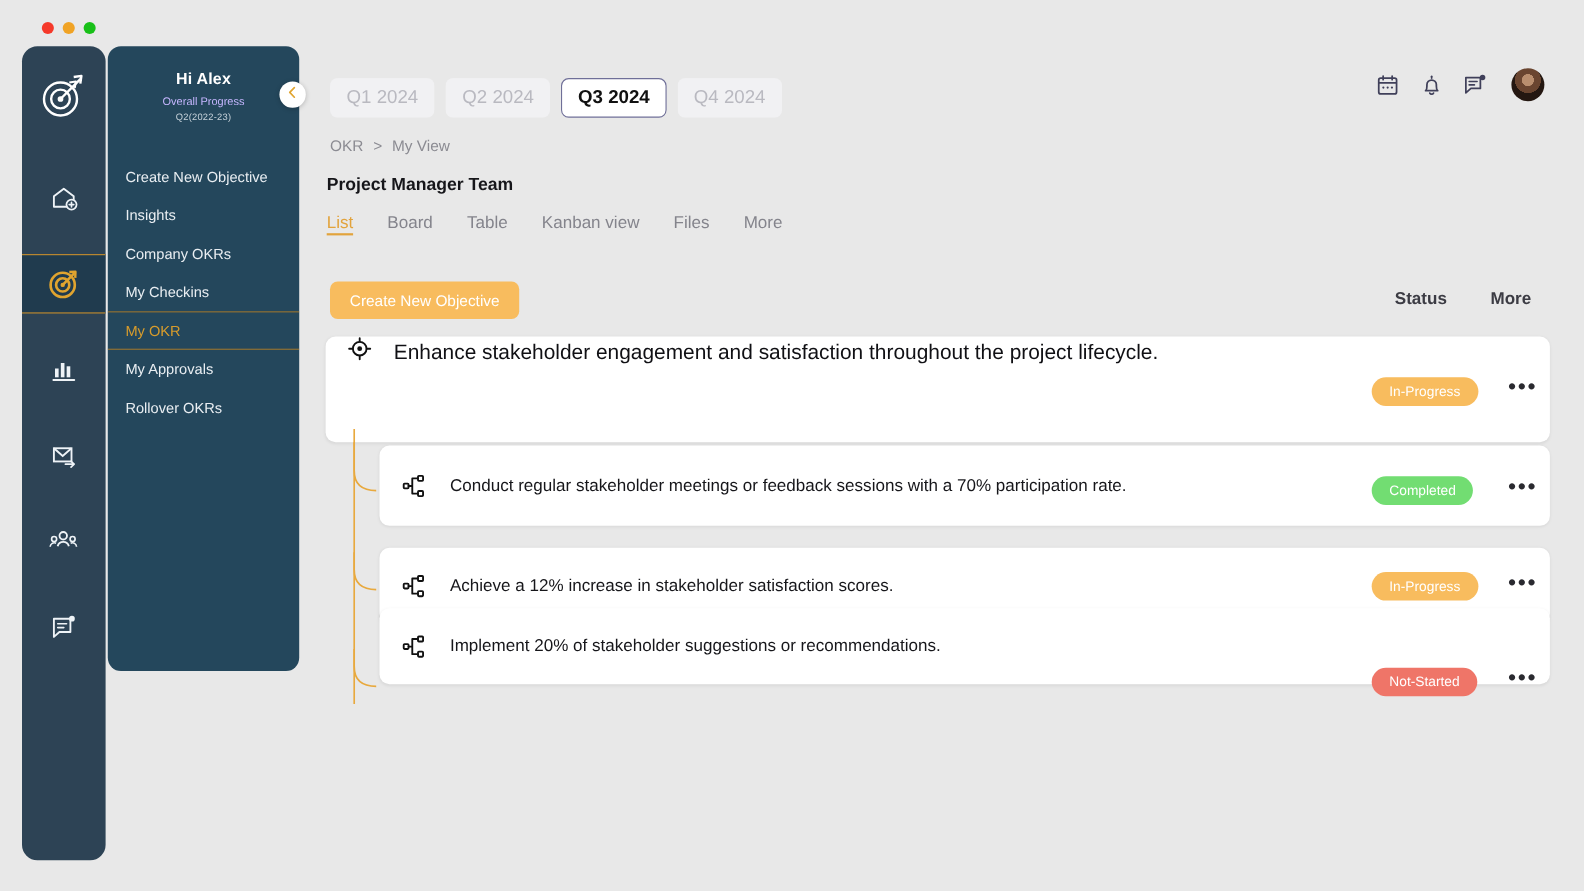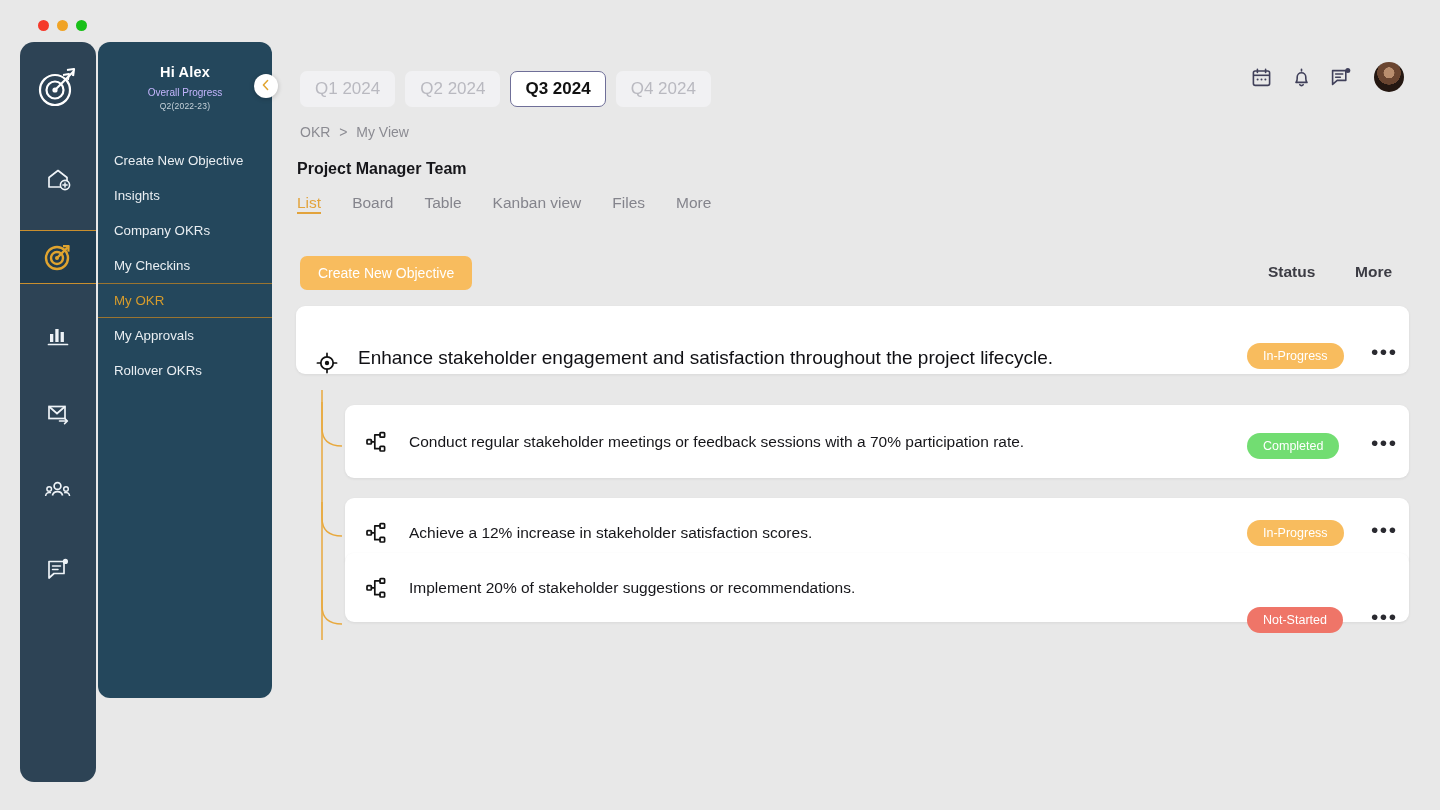--- a/index.html
+++ b/index.html
@@ -34,21 +34,21 @@
   }
   .rail-item.active {
     background: #203b4e;
     border-top: 1px solid #c98f2e; border-bottom: 1px solid #c98f2e;
   }
   .rail-item svg { display: block; }
 
   
   .sidebar {
     position: absolute; left: 98px; top: 42px;
-    width: 174px; height: 656px;
+    width: 174px; height: 568px;
     background: #24475c; border-radius: 12px;
     overflow: hidden;
   }
   .sb-head { padding: 22px 10px 6px; text-align: center; }
   .sb-greet { color: #ffffff; font-size: 14.5px; font-weight: bold; letter-spacing: .2px; }
   .sb-sub { color: #c4b5fd; font-size: 10px; margin-top: 7px; font-weight: 500; }
   .sb-quarter { color: #c6d2da; font-size: 8.5px; margin-top: 3px; letter-spacing: .2px; }
   .sb-menu { margin-top: 26px; }
   .sb-item {
     padding: 9px 0 9px 16px;
@@ -107,24 +107,24 @@
     font-size: 14px; padding: 9px 18px;
     border: none; border-radius: 7px; cursor: pointer;
     font-family: "Liberation Sans", sans-serif;
   }
   .col-status { position: absolute; left: 1268px; top: 263px; font-size: 15.5px; font-weight: bold; color: #3c3c44; }
   .col-more { position: absolute; left: 1355px; top: 263px; font-size: 15.5px; font-weight: bold; color: #3c3c44; }
 
   
   .obj-card {
     position: absolute; left: 296px; top: 306px;
-    width: 1113px; height: 68px;
+    width: 1113px; height: 96px;
     background: #ffffff; border-radius: 9px;
     box-shadow: 0 1px 3px rgba(0,0,0,.07);
-    display: flex; align-items: flex-end;
+    display: flex; align-items: flex-start;
   }
   .obj-icon { width: 62px; display: flex; justify-content: center; flex: none; }
   .obj-text {
     font-size: 19px; color: #101014; line-height: 1.62;
     max-width: 720px;
   }
 
   
   .connector { position: absolute; left: 296px; top: 390px; width: 60px; height: 260px; pointer-events: none; }
 

